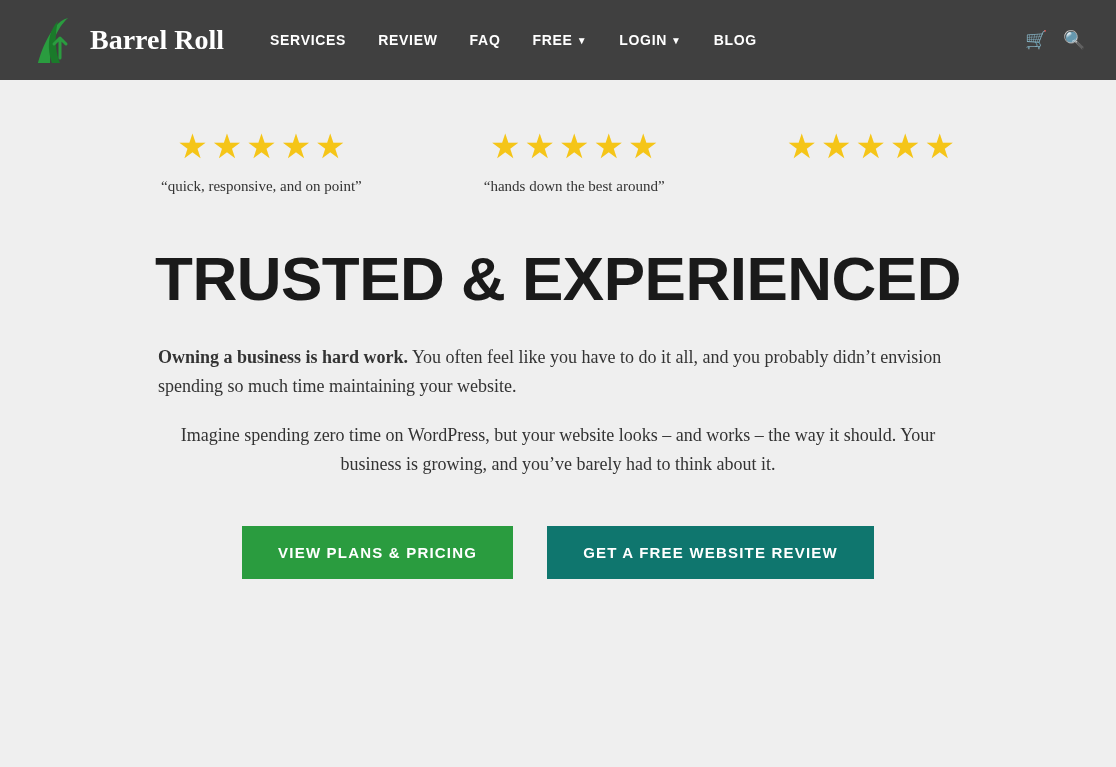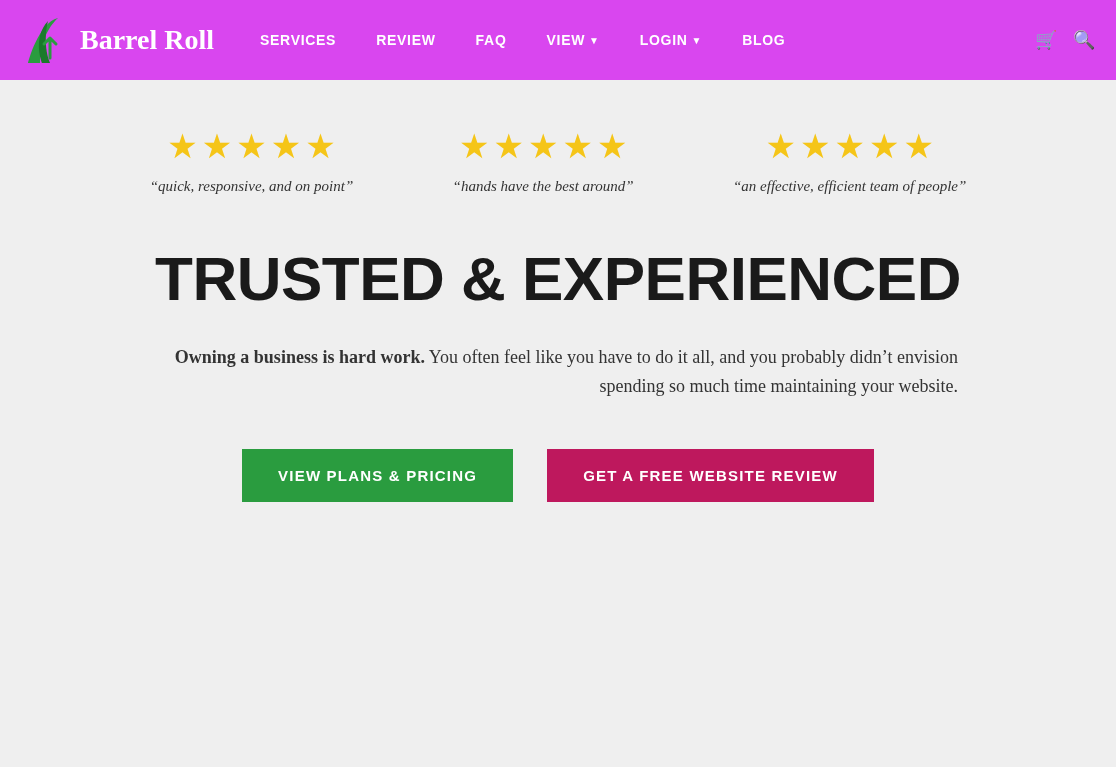--- a/index.html
+++ b/index.html
@@ -11,24 +11,24 @@
     body {
       font-family: Georgia, 'Times New Roman', serif;
       background-color: #f0f0f0;
       width: 1116px;
       min-height: 767px;
       overflow-x: hidden;
     }
 
     
     header {
-      background-color: #d946ef;
-      display: flex;
-      align-items: center;
-      padding: 0 20px;
+      background-color: #404040;
+      display: flex;
+      align-items: center;
+      padding: 0 30px;
       height: 80px;
     }
 
     .logo-area {
       display: flex;
       align-items: center;
       margin-right: 30px;
     }
 
     .logo-icon {
@@ -41,21 +41,21 @@
       color: #ffffff;
       font-size: 28px;
       font-weight: bold;
       font-family: Georgia, serif;
       white-space: nowrap;
     }
 
     nav {
       display: flex;
       align-items: center;
-      gap: 8px;
+      gap: 0;
       flex: 1;
     }
 
     .nav-item {
       color: #ffffff;
       font-family: Arial, sans-serif;
       font-size: 14px;
       font-weight: bold;
       letter-spacing: 0.05em;
       padding: 10px 16px;
@@ -118,21 +118,20 @@
 
     .star {
       color: #f5c518;
       font-size: 34px;
       line-height: 1;
     }
 
     .review-text {
       font-size: 15px;
       color: #333333;
-      font-style: italic;
       font-family: Georgia, serif;
     }
 
     
     .hero-section {
       text-align: center;
       margin-bottom: 48px;
     }
 
     .hero-title {
@@ -142,21 +141,21 @@
       color: #1a1a1a;
       line-height: 1.1;
       text-transform: uppercase;
       margin-bottom: 30px;
       letter-spacing: -0.5px;
     }
 
     .hero-description {
       font-size: 18px;
       color: #333333;
-      text-align: right;
+      text-align: left;
       max-width: 800px;
       margin: 0 auto 20px;
       line-height: 1.6;
       font-family: Georgia, serif;
     }
 
     .hero-description .bold-text {
       font-weight: bold;
     }
 
@@ -189,21 +188,21 @@
       cursor: pointer;
       color: #ffffff;
       background-color: #2a9c3f;
     }
 
     .btn-primary {
       background-color: #2a9c3f;
     }
 
     .btn-secondary {
-      background-color: #be185d;
+      background-color: #0f766e;
     }
   </style>
 </head>
 <body>
 
 <header>
   <div class="logo-area">
 
     <svg class="logo-icon" viewBox="0 0 48 55" xmlns="http://www.w3.org/2000/svg">
 
@@ -213,21 +212,21 @@
       <path d="M30 45 L30 25 L24 31 M30 25 L36 31" stroke="#2a9c3f" stroke-width="3" fill="none" stroke-linecap="round" stroke-linejoin="round"></path>
     </svg>
     <span class="logo-text">Barrel Roll</span>
   </div>
 
   <nav>
     <a class="nav-item">SERVICES</a>
     <a class="nav-item">REVIEW</a>
     <a class="nav-item">FAQ</a>
     <a class="nav-item">
-      <span>VIEW</span>
+      <span>FREE</span>
       <span class="nav-chevron">▼</span>
     </a>
     <a class="nav-item">
       <span>LOGIN</span>
       <span class="nav-chevron">▼</span>
     </a>
     <a class="nav-item">BLOG</a>
   </nav>
 
   <div class="nav-icons">
@@ -251,44 +250,46 @@
     </div>
 
     <div class="review-item">
       <div class="stars">
         <span class="star">★</span>
         <span class="star">★</span>
         <span class="star">★</span>
         <span class="star">★</span>
         <span class="star">★</span>
       </div>
-      <p class="review-text">“hands have the best around”</p>
+      <p class="review-text">“hands down the best around”</p>
     </div>
 
     <div class="review-item">
       <div class="stars">
         <span class="star">★</span>
         <span class="star">★</span>
         <span class="star">★</span>
         <span class="star">★</span>
         <span class="star">★</span>
       </div>
-      <p class="review-text">“an effective, efficient team of people”</p>
     </div>
   </section>
 
   <section class="hero-section">
     <h1 class="hero-title">
       <span>TRUSTED &amp; EXPERIENCED</span><br>
     </h1>
 
     <p class="hero-description">
       <span class="bold-text">Owning a business is hard work.</span><span> You often feel like you have to do it all, and you probably didn’t envision spending so much time maintaining your website.</span>
     </p>
 
+    <p class="hero-description-2">
+      <span>Imagine spending zero time on WordPress, but your website looks – and works – the way it should.</span><span class="bold-text"> Your business is growing, and you’ve barely had to think about it.</span>
+    </p>
   </section>
 
   <div class="buttons-section">
     <button class="btn btn-primary">VIEW PLANS &amp; PRICING</button>
     <button class="btn btn-secondary">GET A FREE WEBSITE REVIEW</button>
   </div>
 
 </main>
 
 </body></html>

